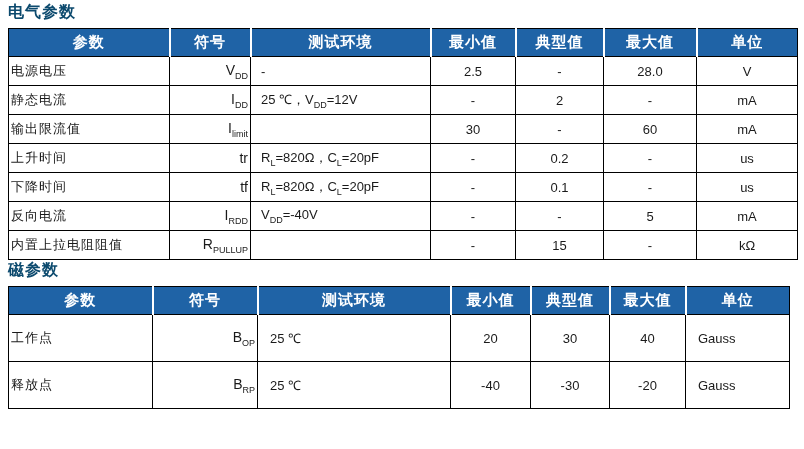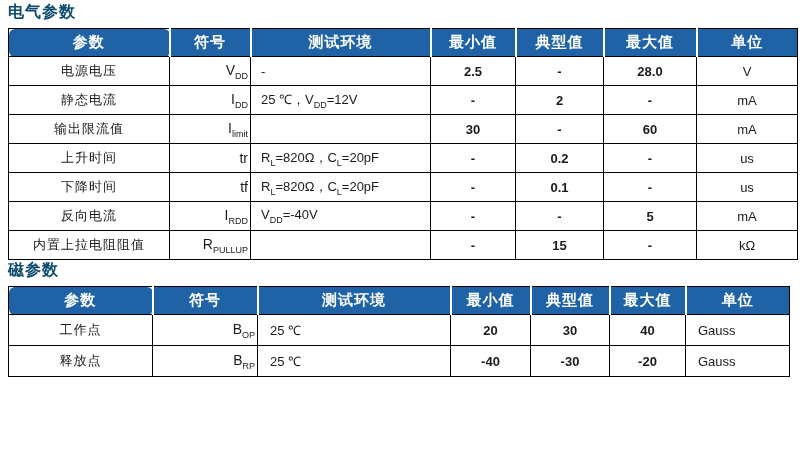--- a/index.html
+++ b/index.html
@@ -20,32 +20,32 @@
     border:1px solid #000;
   }
   .t1 { width:789px; }
   .t2 { width:781px; }
   th {
     background:#1F63A6; color:#ffffff; font-weight:bold; font-size:15px;
     height:28px; padding:0; text-align:center; border:none;
     border-left:2px solid #ffffff; border-bottom:1px solid #000;
     letter-spacing:1px;
   }
-  th:first-child { border-left:none;border-radius:6px; }
+  th:first-child { border-left:none; }
   td {
     border:1px solid #000; padding:0 2px; font-size:13px;
     vertical-align:middle; background:#ffffff; color:#1a1a1a;
   }
   .t1 td { height:29px; }
-  .t2 td { height:31px; }
-  .c-param { text-align:center; font-family:Liberation Sans, sans-serif; letter-spacing:1px;margin-top:16px; }
+  .t2 td { height:47px; }
+  .c-param { font-family:Liberation Sans, sans-serif; letter-spacing:1px;margin-top:16px; }
   .c-sym   { text-align:right; font-size:14px; }
   .c-env   { text-align:left; padding-left:10px; }
   .t2 .c-env { padding-left:12px; }
-  .c-val   { text-align:center;font-weight:bold; }
+  .c-val   { text-align:center; }
   .c-unit  { text-align:center; }
   .t2 .c-unit { text-align:left; padding-left:12px; }
   sub { font-size:9px; line-height:1; }
 </style>
 </head>
 <body>
 
 <div class="page">
 
   <section class="section-1">

